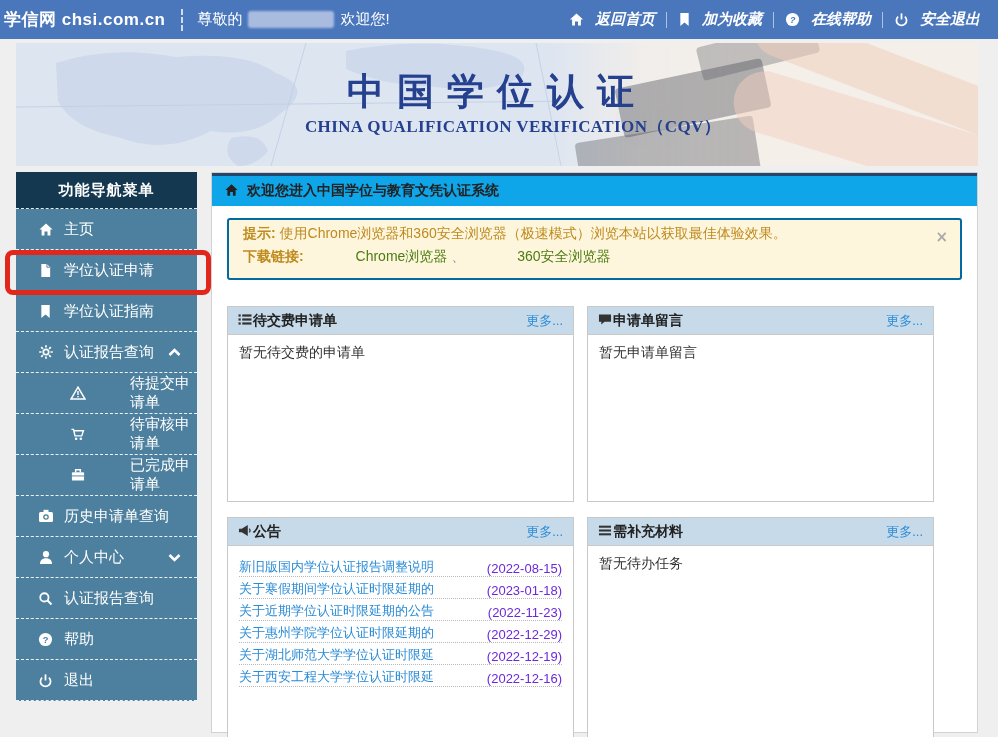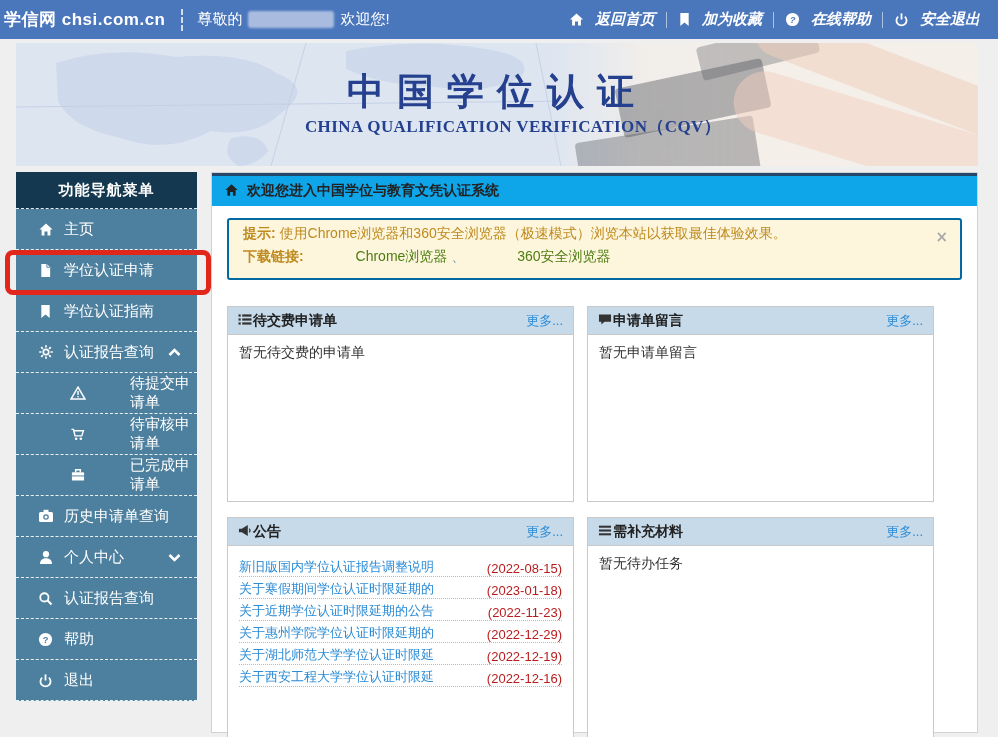--- a/index.html
+++ b/index.html
@@ -114,21 +114,21 @@
     display:flex; align-items:center; gap:1px; padding:0 10px;
   }
   .panel-title { font-size:14px; font-weight:bold; color:#222; }
   .more { margin-left:auto; font-size:13px; color:#2a8bd6; text-decoration:none; cursor:pointer; }
   .panel-body { padding:9px 11px; font-size:14px; color:#333; }
   .ann-row {
     display:flex; justify-content:space-between; align-items:flex-end;
     height:22px; border-bottom:1px dotted #b9b9b9; font-size:13px;
   }
   .ann-row a { color:#2a8bd6; text-decoration:none; cursor:pointer; white-space:nowrap; }
-  .ann-date { color:#b91c1c; flex:none; }
+  .ann-date { color:#6d28d9; flex:none; }
 </style>
 </head>
 <body>
 
 <div class="topbar">
   <div class="logo">学信网 chsi.com.cn</div>
   <div class="top-divider"></div>
   <div class="greeting">
     <span>尊敬的</span>
     <span class="redacted"></span>

